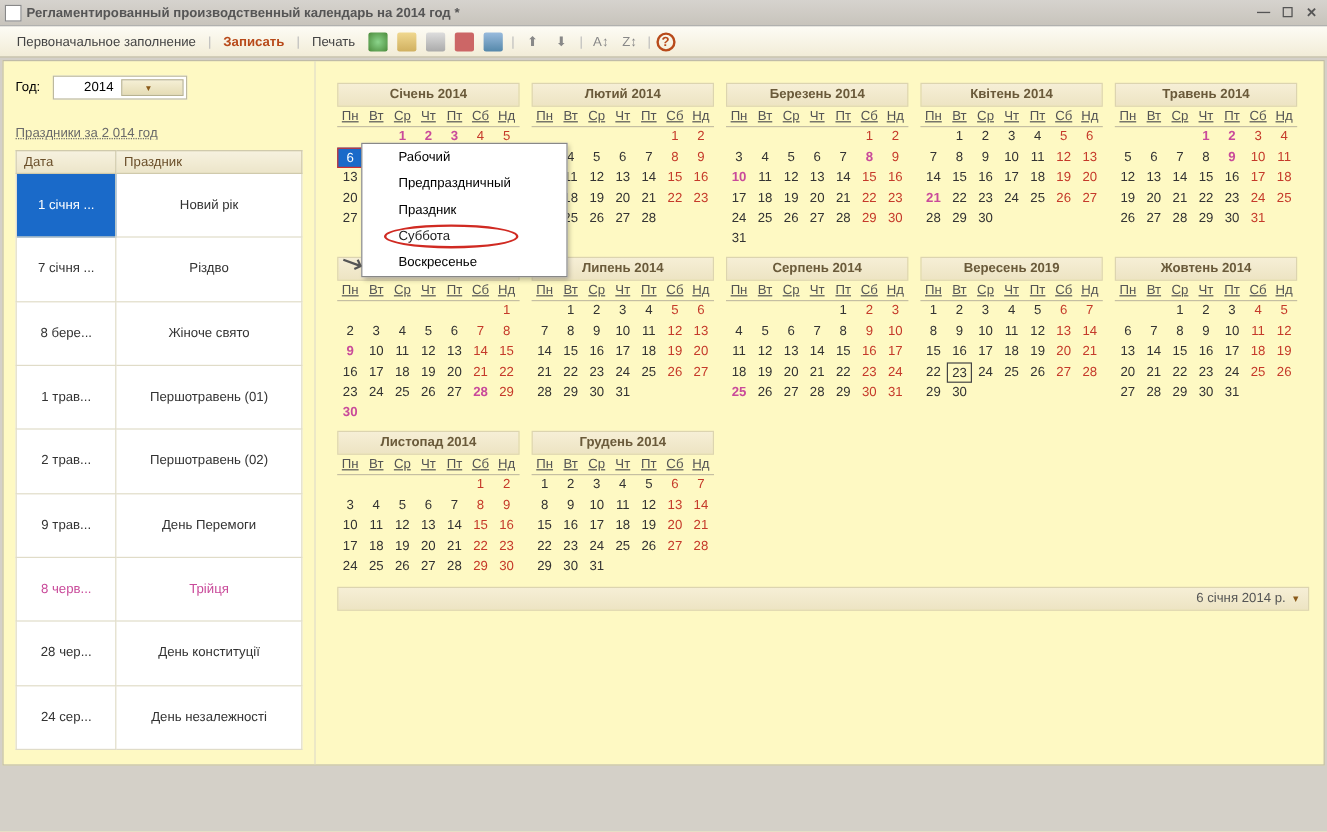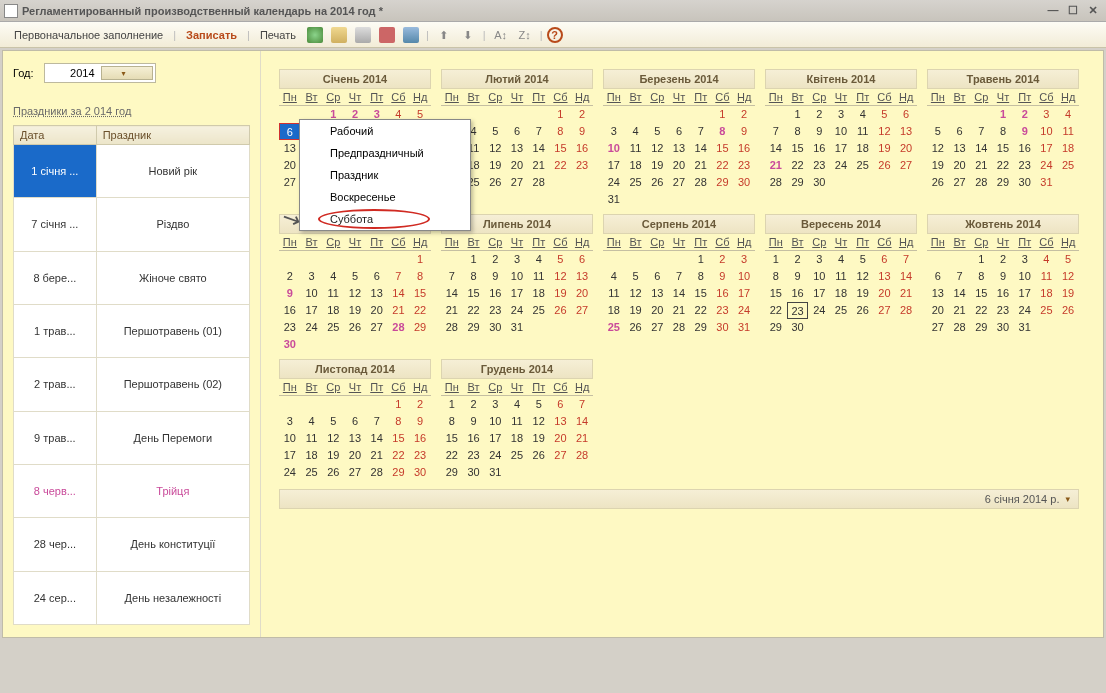--- a/index.html
+++ b/index.html
@@ -29,21 +29,21 @@
 .year-input{width:112px;height:20px;border:1px solid #bdb99e;background:#fff;display:flex;align-items:center;justify-content:flex-end;padding:0 2px 0 6px;}
 .year-input span{flex:1;text-align:right;padding-right:6px;}
 .year-btn{width:14px;height:14px;background:linear-gradient(#f5efd5,#e5dcb5);border:1px solid #b8b290;display:flex;align-items:center;justify-content:center;font-size:8px;color:#8a5a1a;cursor:pointer;}
 .holidays-title{color:#6a6a6a;text-decoration:underline dotted;margin-bottom:8px;display:inline-block;}
 .hol-table{width:100%;border:1px solid #c0bca8;background:#fff;border-collapse:collapse;}
 .hol-table th{background:linear-gradient(#f6f1df,#ece5c9);border:1px solid #d0caac;text-align:left;padding:3px 6px;font-weight:normal;color:#6a4f2a;}
 .hol-table td{border:1px solid #e0dcc8;padding:20px 6px;white-space:nowrap;color:#333;text-align:center;}
 .hol-table tr.sel td:first-child{background:#1a6ac9;color:#fff;}
 .hol-pink td{color:#c94a9a;}
 .hol-body{height:480px;}
-.main{flex:1;padding:18px 24px 12px 18px;position:relative;}
+.main{flex:1;padding:18px 12px 12px 18px;position:relative;}
 .cal-grid{display:grid;grid-template-columns:repeat(5,152px);gap:6px 10px;}
 .month{width:152px;}
 .month-title{background:linear-gradient(#f6efd6,#ede4c3);border:1px solid #dcd4b0;text-align:center;padding:3px 0;font-weight:bold;color:#6a5a3a;}
 .dayhead{display:grid;grid-template-columns:repeat(7,1fr);text-align:center;border-bottom:1px solid #c5bfa2;padding:2px 0;color:#555;}
 .dayhead span{text-decoration:underline;}
 .days{display:grid;grid-template-columns:repeat(7,1fr);text-align:center;}
 .days span{height:17px;line-height:17px;font-size:11px;}
 .days .we{color:#c53a2a;}
 .days .hl{color:#c94a9a;font-weight:bold;}
 .days .gr{color:#333;}
@@ -530,21 +530,21 @@
               <span class="hl">25</span>
               <span class="gr">26</span>
               <span class="gr">27</span>
               <span class="gr">28</span>
               <span class="gr">29</span>
               <span class="we">30</span>
               <span class="we">31</span>
             </div>
           </div>
           <div class="month">
-            <div class="month-title">Вересень 2014</div>
+            <div class="month-title">Вересень 2019</div>
             <div class="dayhead">
               <span>Пн</span>
               <span>Вт</span>
               <span>Ср</span>
               <span>Чт</span>
               <span>Пт</span>
               <span>Сб</span>
               <span>Нд</span>
             </div>
             <div class="days">
@@ -721,25 +721,25 @@
               <span class="gr">31</span>
             </div>
           </div>
         </div>
 
       <div class="ctx-menu">
         <span class="ctx-arrow">↘</span>
         <div class="row">Рабочий</div>
         <div class="row">Предпраздничный</div>
         <div class="row">Праздник</div>
-        <div class="row">Воскресенье</div>
         <div class="row sel" style="position:relative;">
           <span>Суббота</span>
           <span class="oval"></span>
         </div>
+        <div class="row">Воскресенье</div>
       </div>
 
       <div class="status-bar">
         <span>6 січня 2014 р.</span>
         <span class="car">▾</span>
       </div>
     </div>
   </div>
 </div>
 

